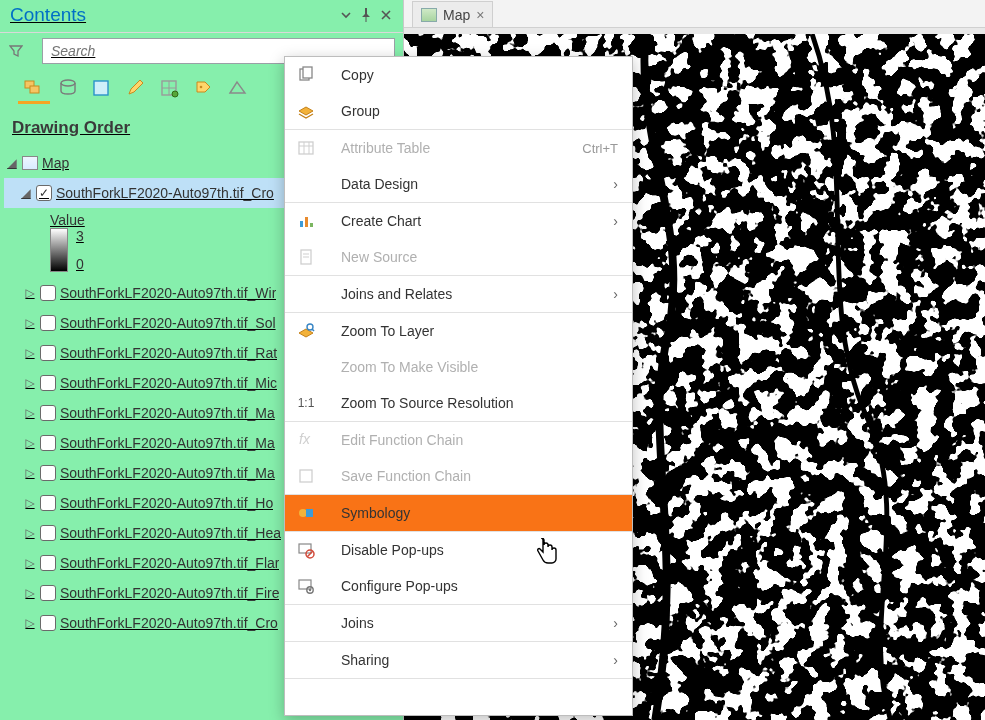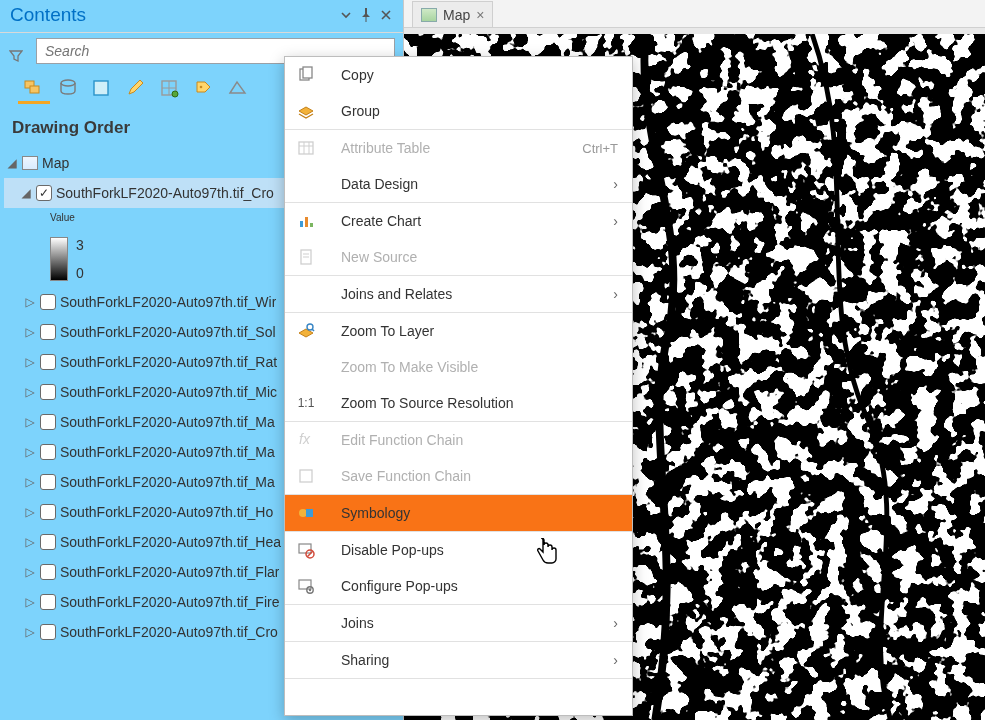--- a/index.html
+++ b/index.html
@@ -2,32 +2,32 @@
 <html><head>
 <meta charset="utf-8">
 <style>
   * { box-sizing: border-box; margin: 0; padding: 0; font-family: "Segoe UI", Arial, sans-serif; font-size: 14px; }
   html, body { width: 985px; height: 720px; overflow: hidden; background: #f5f5f5; }
 
   .root { display: flex; height: 100%; }
 
   
   .contents-pane {
-    width: 404px; background: #7dd3fc; border-right: 1px solid #c8c8c8;
-    display: flex; flex-direction: column; position: relative;
+    width: 404px; background: #86efac; border-right: 1px solid #c8c8c8;
+    display: flex; flex-direction: column; position: relative; text-decoration: underline;
   }
   .contents-header {
     display: flex; align-items: center; justify-content: space-between;
     padding: 4px 8px 6px 10px; border-bottom: 1px solid #d9d9d9;
   }
   .contents-title { color: #0070c6; font-size: 19px; font-weight: 400; }
   .hdr-ctrls { display: flex; gap: 2px; align-items: center; }
   .hdr-ctrls span { width: 18px; height: 18px; display: flex; align-items: center; justify-content: center; color: #555; cursor: pointer; }
 
-  .search-row { display: flex; align-items: flex-end; padding: 5px 8px 6px 8px; gap: 12px; }
+  .search-row { display: flex; align-items: center; padding: 5px 8px 6px 8px; gap: 18px; }
   .filter-funnel { width: 16px; height: 16px; display:flex; align-items:center; justify-content:center; }
   .search-box {
     flex: 1; height: 26px; border: 1px solid #9aa0a6; padding: 2px 8px;
     font-style: italic; color: #888; background:#fff;
   }
 
   .toolbar-row {
     display: flex; align-items: center; gap: 2px; padding: 4px 8px 0 18px;
   }
   .tbtn {
@@ -48,21 +48,21 @@
   .tree-row.indent3 { padding-left: 20px; }
   .tree-row.selected { background:#bee0f7; }
   .cbox {
     width:16px; height:16px; border:1.3px solid #6a6a6a; border-radius:3px; background:#fff;
     display:flex; align-items:center; justify-content:center; font-size:12px; color:#333;
   }
   .cbox.checked::after { content:"✓"; font-size:12px; line-height:1; }
   .map-ico { width:16px; height:14px; border:1px solid #888; background:linear-gradient(#eef6ff,#d8ecff); }
   .layer-name { overflow:hidden; text-overflow:ellipsis; }
   .value-block { padding: 4px 0 6px 46px; }
-  .value-title { font-size:10px; color:#333; margin-bottom:14px; }
+  .value-title { font-size:14px; color:#333; margin-bottom:0; }
   .ramp-row { display:flex; align-items:center; gap:8px; }
   .ramp {
     width:18px; height:44px; background:linear-gradient(#fff,#000);
     border:1px solid #888;
   }
   .ramp-labels { display:flex; flex-direction:column; justify-content:space-between; height:44px; font-size:13px; color:#333; }
 
   
   .map-area { flex:1; display:flex; flex-direction:column; background:#e8e8e8; }
   .view-tab-strip {

